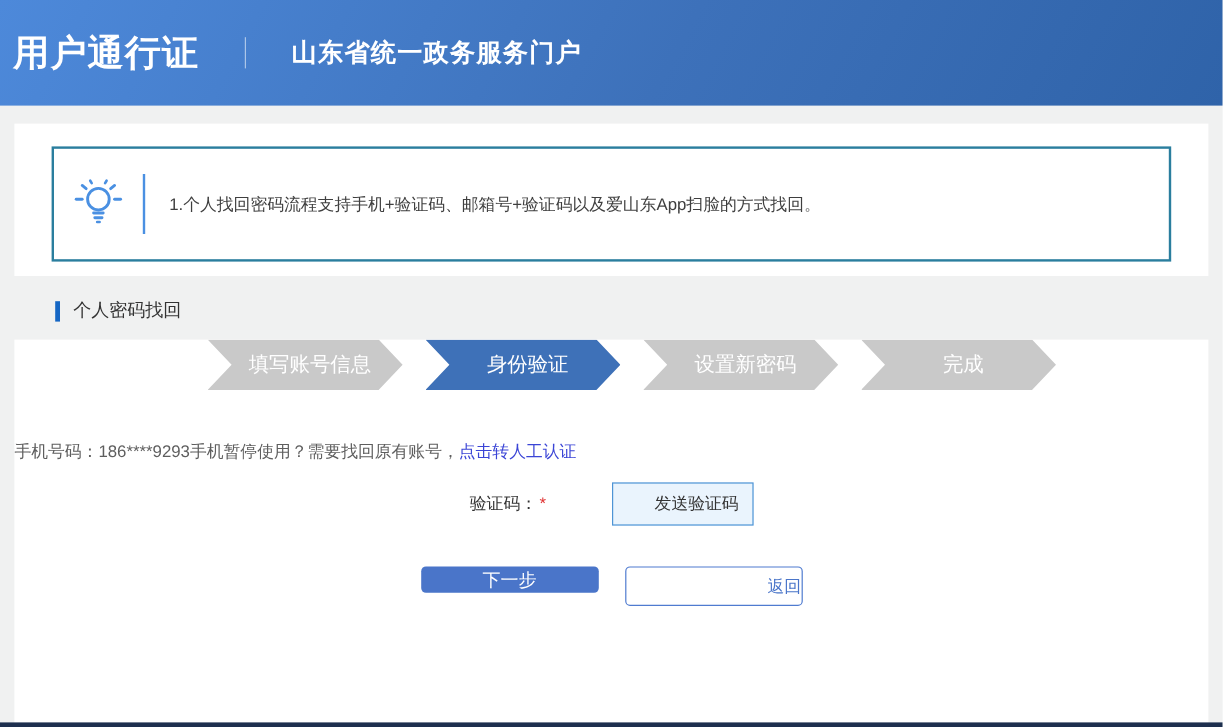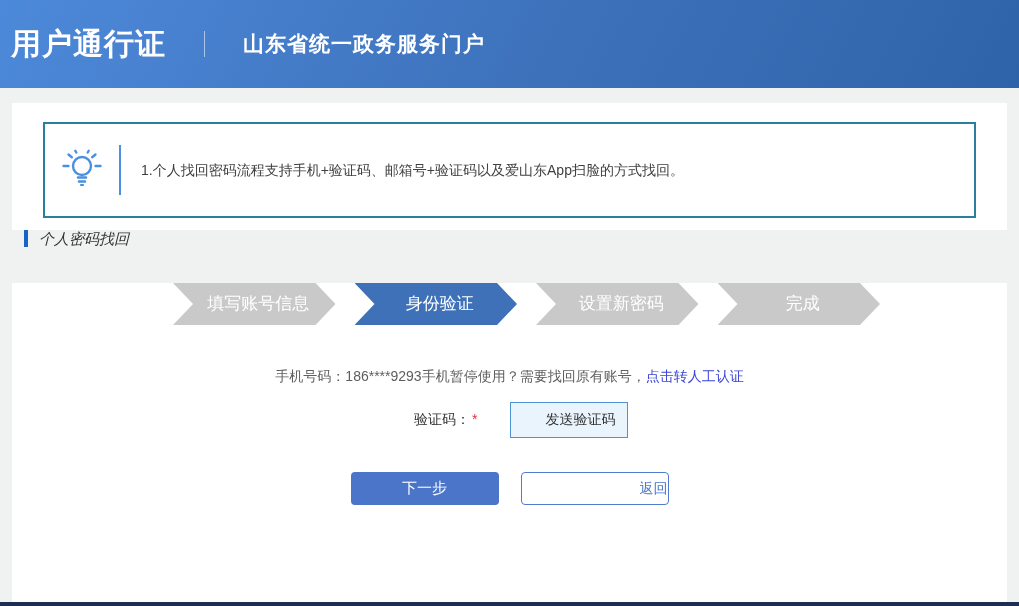--- a/index.html
+++ b/index.html
@@ -21,48 +21,48 @@
 
   
   .notice-box { height: 96px; border: 2px solid #2a7e9e; background:#fff; display:flex; align-items: stretch; }
   .notice-icon-wrap { width: 74px; display:flex; align-items:center; justify-content:center; }
   .notice-divider { width: 2px; background:#4a90e2; margin: 21px 0; }
   .notice-text { display:flex; flex-direction:column; justify-content:center; row-gap: 15px; padding-left: 20px; }
   .notice-text p { font-size: 14px; color:#3f3f3f; line-height: 15px; }
   .help-link { color:#4361d6; text-decoration:none; margin-left: 6px; cursor:pointer; }
 
   
-  .section-row { height: 38px; display:flex; align-items:flex-start; padding-left: 24px; font-style: italic; }
+  .section-row { height: 38px; display:flex; align-items:flex-end; padding-left: 46px; }
   .section-bar { width: 4px; height: 17px; background:#1566c4; margin-right: 11px; }
   .section-txt { font-size: 15px; color:#333; }
 
   
   .steps { display:flex; column-gap: 19px; width: 707px; margin: 15px 0 0 161px; }
   .step { flex: 1; height: 42px; line-height: 42px; text-align:center; color:#fff; font-size: 17px;
           background:#c9c9c9; padding-left: 8px;
           clip-path: polygon(0 0, calc(100% - 20px) 0, 100% 50%, calc(100% - 20px) 100%, 0 100%, 20px 50%); }
   .step.active { background:#3e71b8; }
 
   
-  .phone-line { margin-top: 43px; text-align:center; font-size: 14px; color:#5e5e5e; line-height:17px; }
+  .phone-line { margin-top: 43px; text-align:left; font-size: 14px; color:#5e5e5e; line-height:17px; }
   .manual-link { color:#3b45d6; text-decoration:none; cursor:pointer; }
 
   
   .form-row { margin-top: 17px; display:flex; justify-content:center; align-items:center; }
-  .form-label { width: 86px; text-align:right; font-size: 14px; color:#333; margin-right: 24px; white-space:nowrap; }
+  .form-label { width: 86px; font-size: 14px; color:#333; margin-right: 24px; white-space:nowrap; }
   .required { color:#e03131; margin-left: 2px; }
   .captcha-input { width: 344px; height: 36px; border: 1px solid #cfcfcf; background:#fff; padding: 0 12px;
                    font-size: 14px; color:#333; outline:none; font-family: inherit; }
   .captcha-input::placeholder { color:#aeaeae; }
   .send-code-btn { width: 118px; height: 36px; margin-left: 8px; background:#eaf4fd; border:1px solid #4e94d5;
                    font-size: 14px; color:#333; cursor:pointer; font-family: inherit; padding-left: 24px; }
 
   
   .btn-row { margin-top: 34px; display:flex; justify-content:center; column-gap: 22px; }
-  .next-btn { width:148px; height:33px; background:#4a75c9; color:#fff; border:none; border-radius:4px;
+  .next-btn { width:148px; height:22px; background:#4a75c9; color:#fff; border:none; border-radius:4px;
               font-size:15px; cursor:pointer; font-family: inherit; }
   .back-btn { width:148px; height:33px; background:#fff; color:#4a75c9; border:1px solid #4f7bd0; border-radius:4px;
               font-size:14px; cursor:pointer; font-family: inherit; text-align: right; }
 
   
   .footer-strip { position:absolute; left:0; bottom:0; width:100%; height:4px; background:#1d2f4e; }
 </style>
 </head>
 <body>
 

